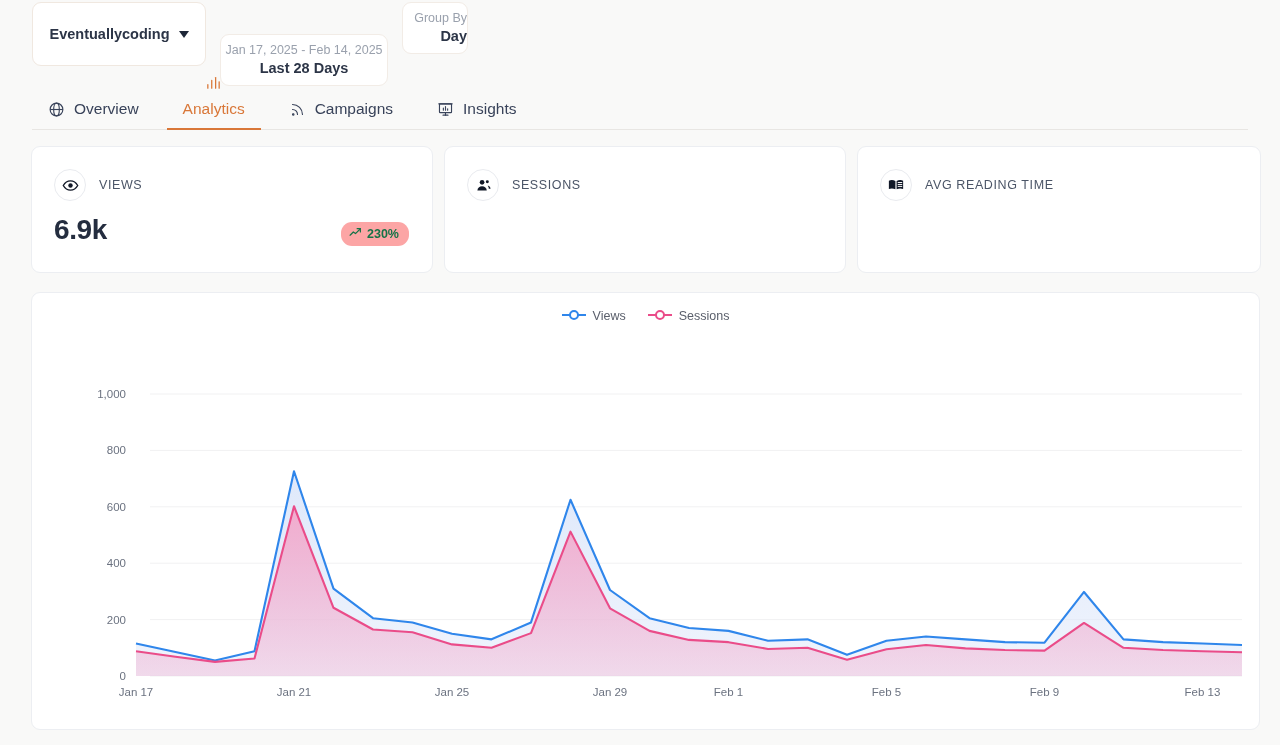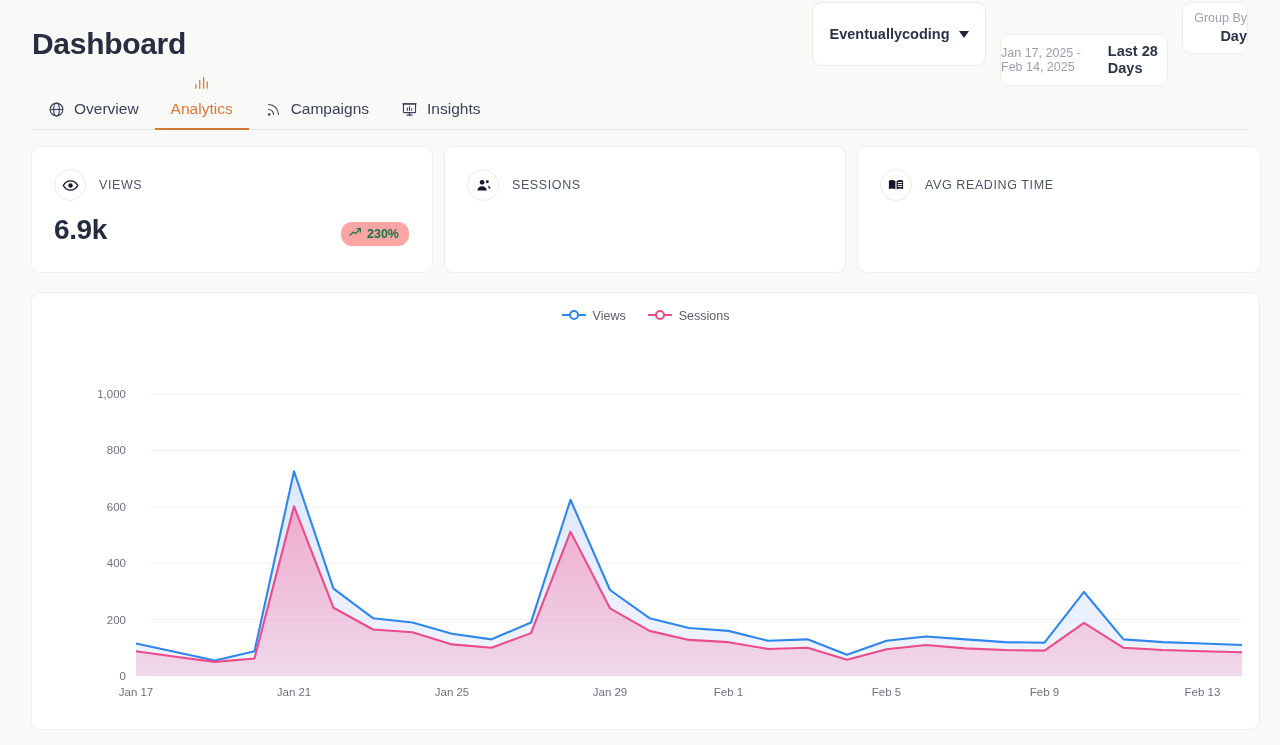--- a/index.html
+++ b/index.html
@@ -32,39 +32,39 @@
   }
   .site-select-label { font-size: 14.5px; font-weight: bold; color: #2c3547; }
   .caret {
     width: 0; height: 0; border-left: 5.5px solid transparent;
     border-right: 5.5px solid transparent; border-top: 7px solid #1d2637;
   }
 
   .date-range {
     width: 168px; height: 52px; background: #ffffff;
     border: 1px solid #f2ece6; border-radius: 9px;
-    display: flex; align-items: center;
+    display: flex; flex-direction: column; align-items: center;
     justify-content: center; gap: 2px; cursor: pointer; margin-top: 32px;
   }
   .date-range-top { font-size: 12.5px; color: #9aa1ad; line-height: 1.15; }
   .date-range-bottom { font-size: 14.5px; font-weight: bold; color: #2c3547; line-height: 1.15; }
 
   .group-by {
     width: 66px; height: 52px; background: #ffffff;
     border: 1px solid #f2ece6; border-radius: 9px;
     display: flex; flex-direction: column; align-items: flex-end;
     justify-content: center; gap: 2px; cursor: pointer;
   }
   .group-by-top { font-size: 12.5px; color: #9aa1ad; line-height: 1.15; }
   .group-by-bottom { font-size: 14.5px; font-weight: bold; color: #2c3547; line-height: 1.15; }
 
   
   .tabs {
     position: absolute; top: 88px; left: 32px; right: 32px; height: 42px;
-    display: flex; align-items: flex-end; gap: 0;
+    display: flex; align-items: flex-end; gap: 12px;
     border-bottom: 1px solid #e8e6e3;
   }
   .tab {
     display: flex; align-items: center; gap: 9px;
     padding: 0 16px 11px 16px; cursor: pointer;
     font-size: 15.5px; color: #39435a; position: relative;
   }
   .tab.active { color: #d97738; font-weight: normal; flex-direction: column; }
   .tab.active::after {
     content: ""; position: absolute; left: 0; right: 0; bottom: -1px;
@@ -126,21 +126,20 @@
   .ytick { font-size: 11.5px; fill: #6b7280; font-family: "Liberation Sans", sans-serif; }
   .xtick { font-size: 11.5px; fill: #6b7280; font-family: "Liberation Sans", sans-serif; }
   .gridline { stroke: #f1f1f2; stroke-width: 1; }
 </style>
 </head>
 <body>
 
 <div class="page">
 
   <div class="header-row">
-    <div class="page-title">Dashboard</div>
 
     <div class="header-controls">
 
       <div class="site-select">
         <span class="site-select-label">Eventuallycoding</span>
         <span class="caret"></span>
       </div>
 
       <div class="date-range">
         <span class="date-range-top">Jan 17, 2025 - Feb 14, 2025</span>

